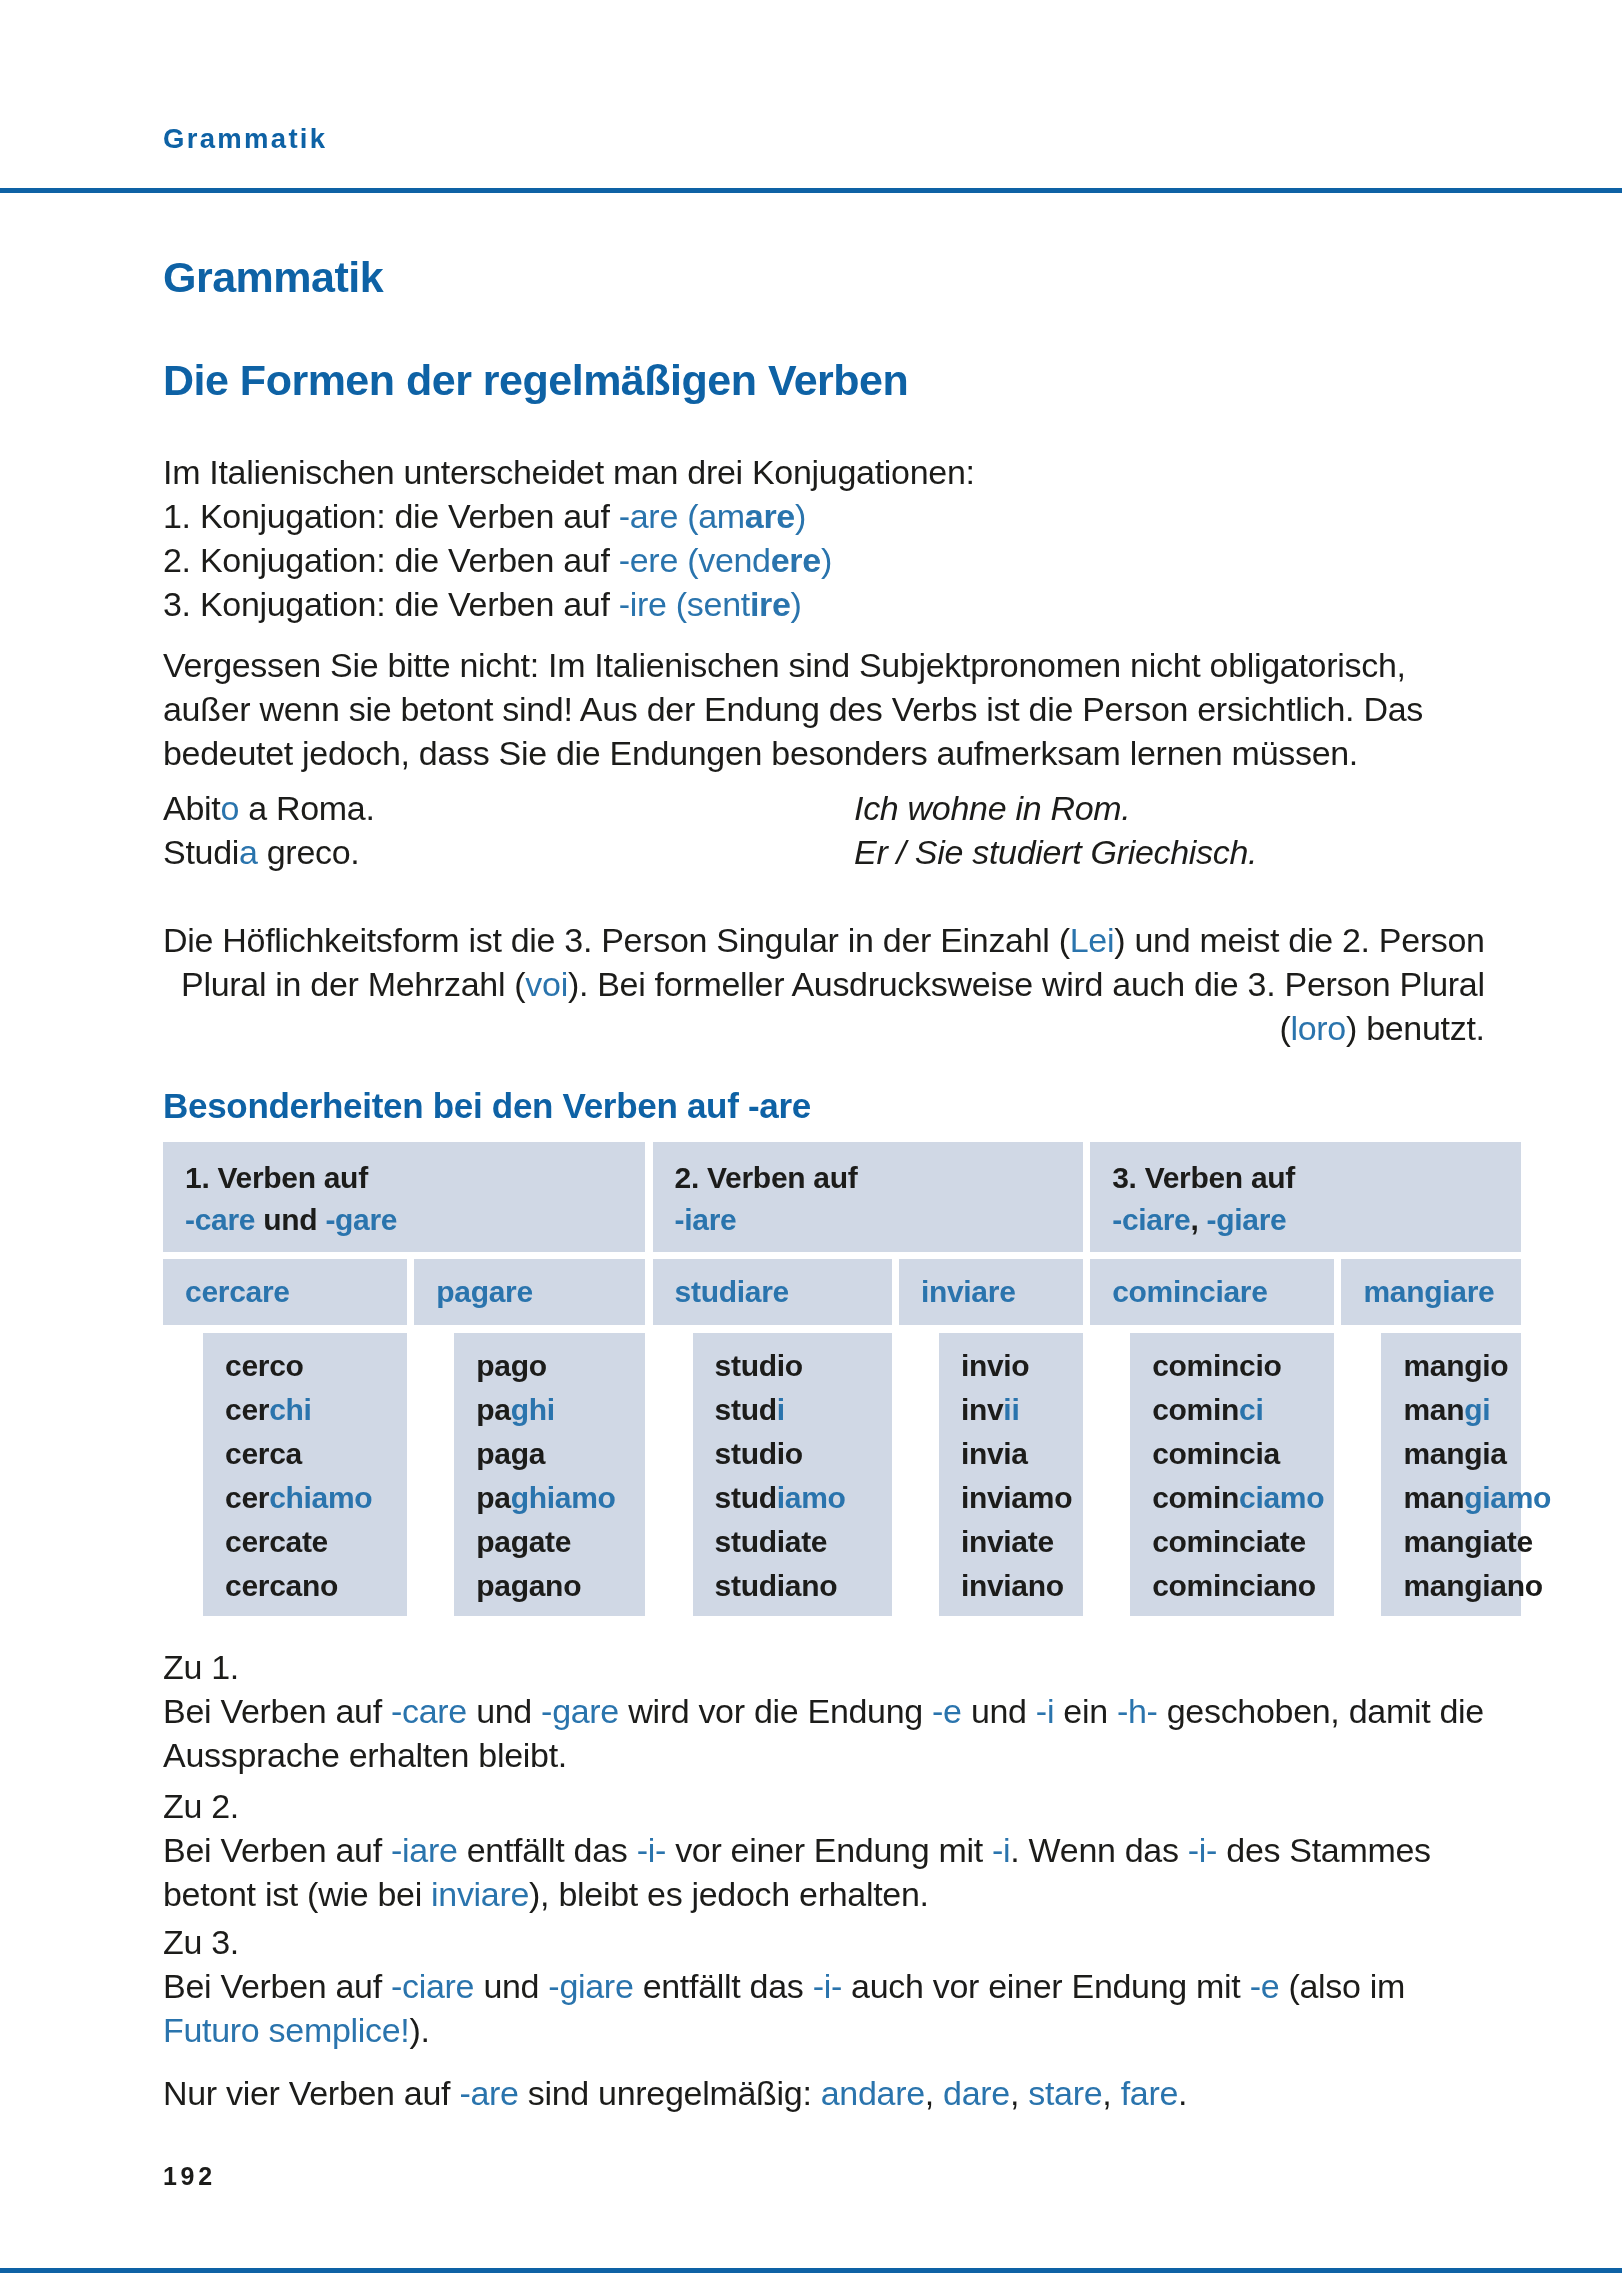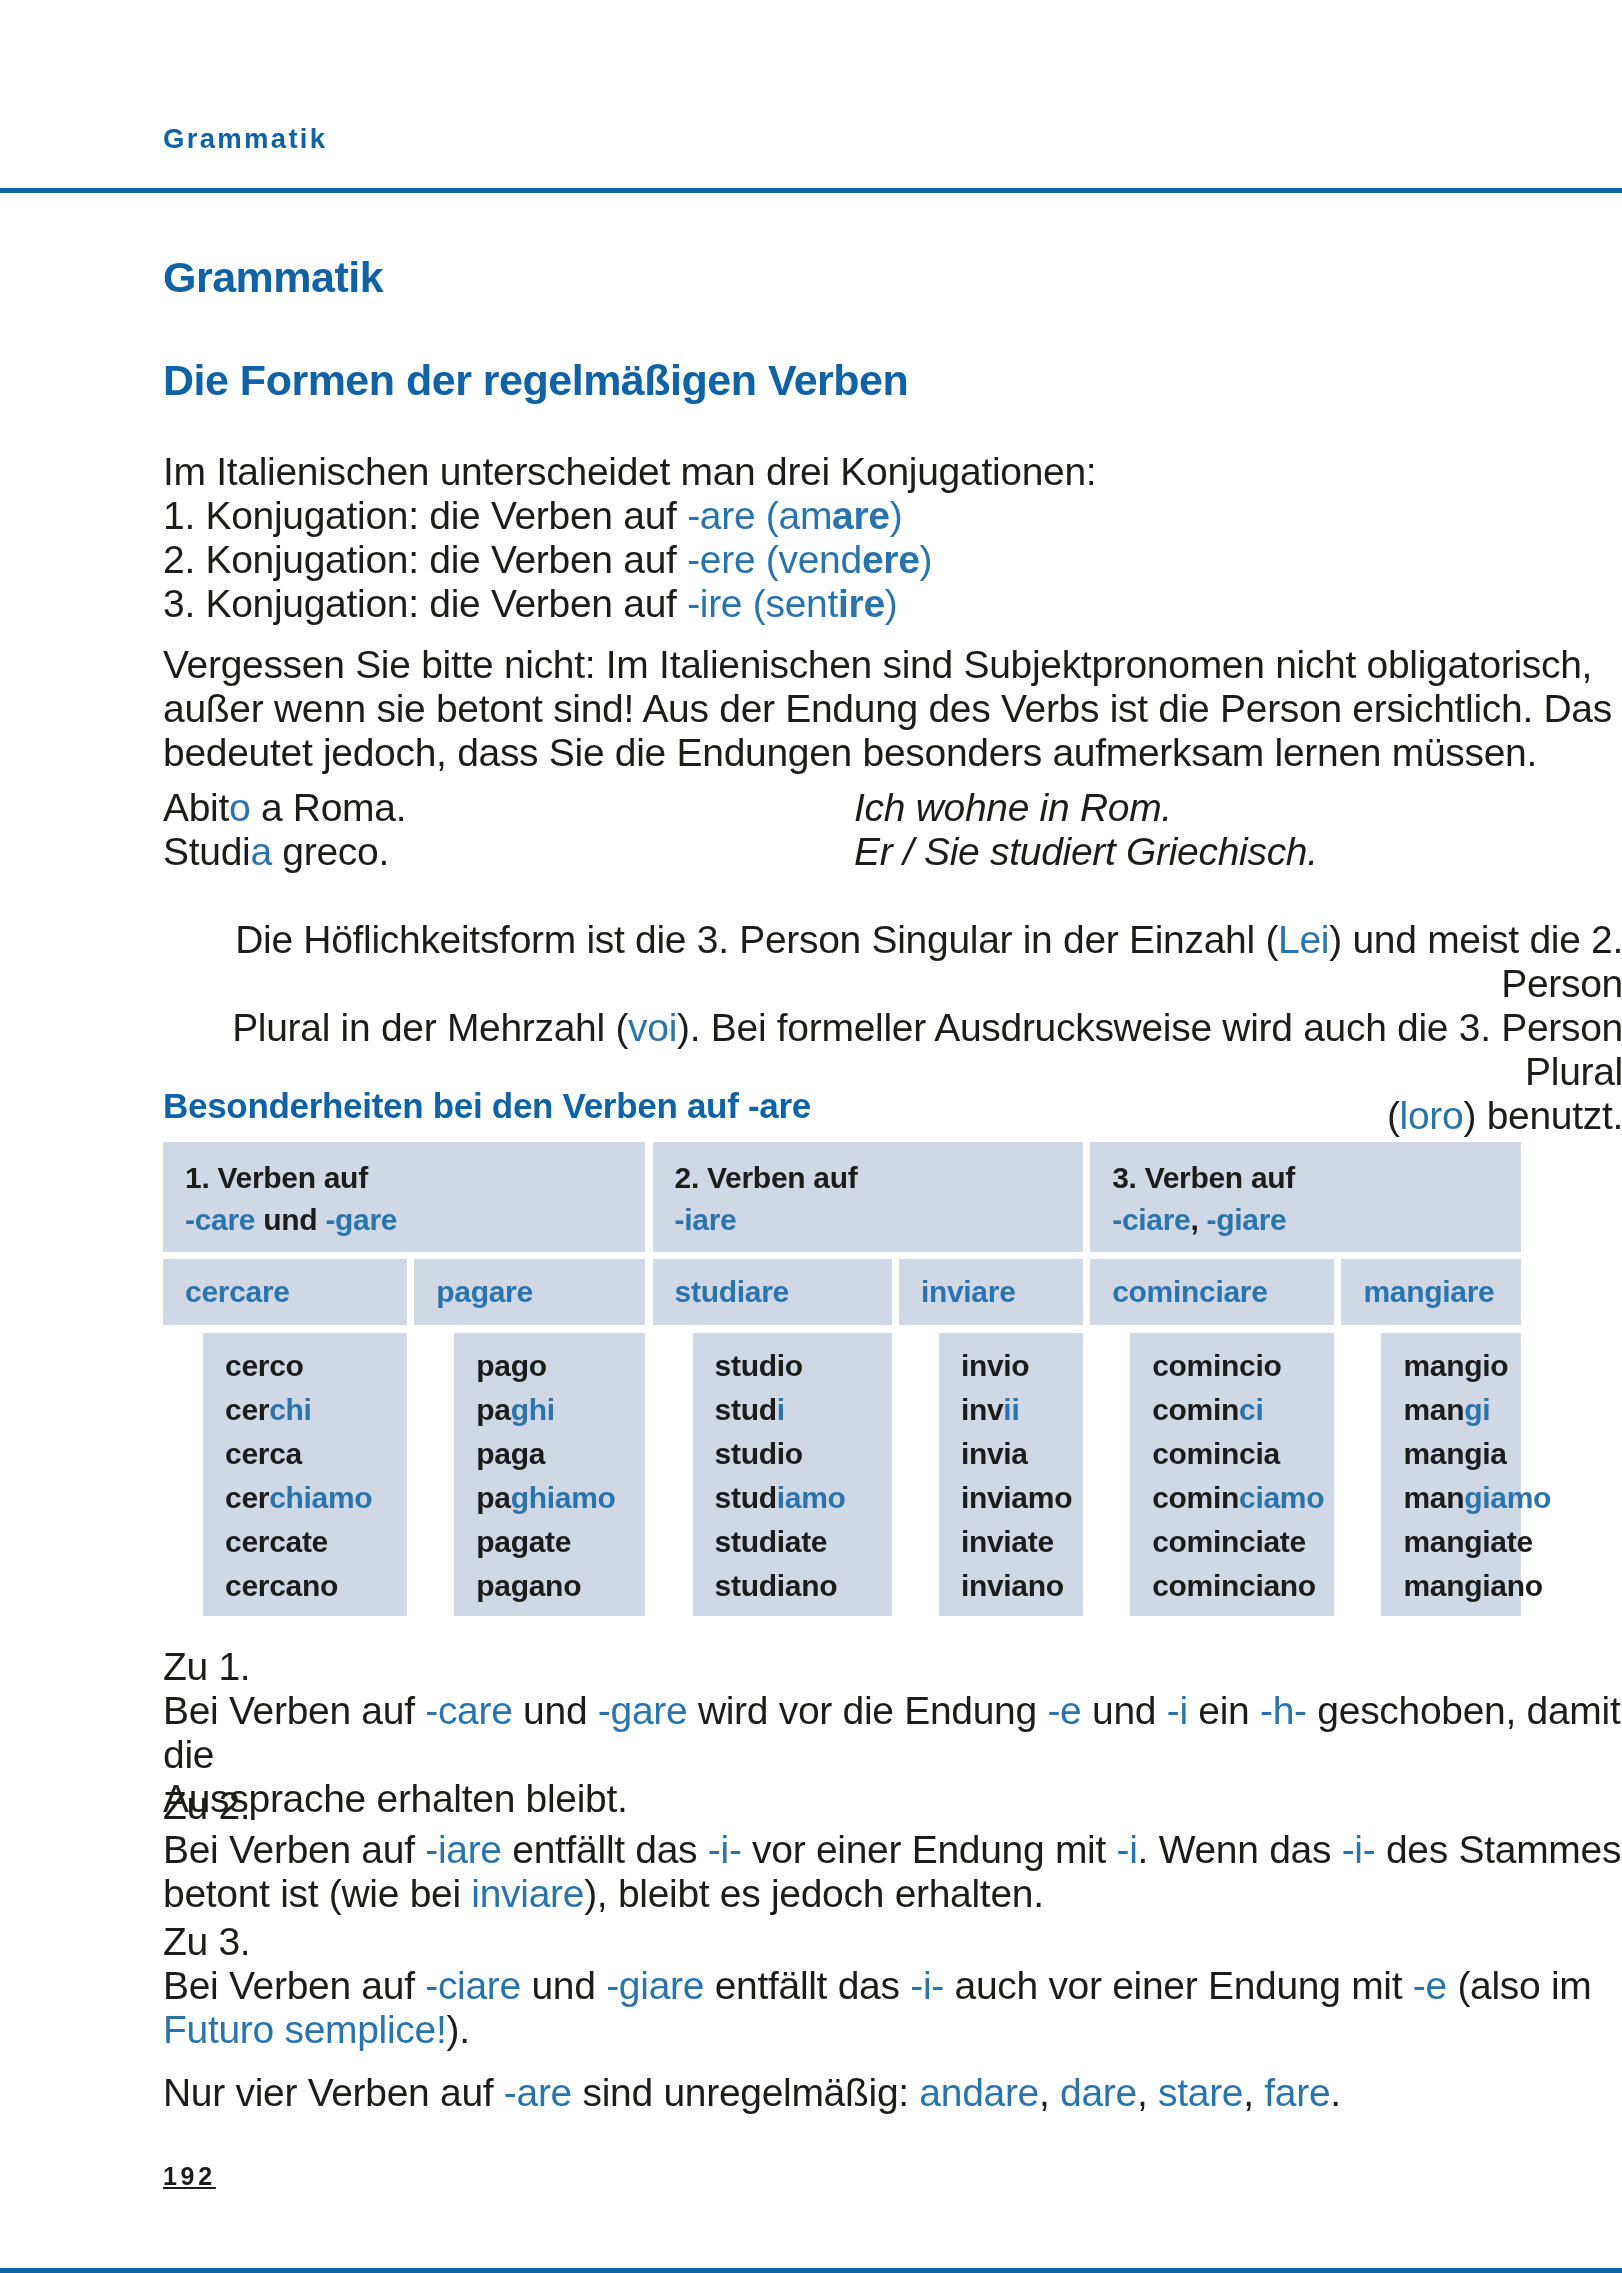--- a/index.html
+++ b/index.html
@@ -13,42 +13,42 @@
     position:relative;width:1623px;height:2274px;background:#ffffff;
     font-family:"Liberation Sans",sans-serif;color:var(--ink);overflow:hidden;
   }
   .abs{position:absolute;left:163px;}
   .kicker{top:123px;font-size:27.5px;font-weight:bold;letter-spacing:2.3px;color:var(--hblue);}
   .rule-top{position:absolute;left:0;top:188px;width:1623px;height:4.6px;background:var(--hblue);}
   .rule-bottom{position:absolute;left:0;top:2268px;width:1623px;height:5.5px;background:var(--hblue);}
   .h1{top:253px;font-size:43px;font-weight:bold;color:var(--hblue);letter-spacing:-0.5px;}
   .h2{top:356px;font-size:43px;font-weight:bold;color:var(--hblue);letter-spacing:-0.5px;}
   .h3{top:1086px;font-size:35px;font-weight:bold;color:var(--hblue);letter-spacing:-0.3px;}
-  .textblock{font-size:39px;line-height:44px;letter-spacing:-0.3px;}
+  .textblock{font-size:34px;line-height:44px;letter-spacing:-0.3px;}
   .intro{top:450px;}
   .note{top:643px;}
   .examples{top:786px;display:flex;}
   .examples .col-it{width:691px;flex:0 0 691px;}
   .examples .col-de{font-style:italic;}
   .politeness{top:918px;text-align:right;}
   .gtable{
     position:absolute;left:163px;top:1142px;width:1364px;
     display:grid;grid-template-columns:244px 231px 239px 184px 244px 180px;
     gap:7.3px;font-size:30px;letter-spacing:-0.3px;
   }
   .cell{background:var(--tbg);box-sizing:border-box;padding-left:22px;font-weight:bold;}
   .cell.group{grid-column:span 2;height:110px;padding-top:14.7px;line-height:42px;}
   .cell.inf{height:66px;display:flex;align-items:center;color:var(--ablue);}
   .cell.forms{height:283px;padding-top:11px;line-height:44px;margin-left:40px;}
   .zublock{}
   .zu1{top:1645px;}
   .zu2{top:1784px;}
   .zu3{top:1920px;}
   .final{top:2071px;}
-  .pagenum{top:2162px;font-size:25px;font-weight:bold;letter-spacing:3.7px;text-decoration:underline;}
+  .pagenum{top:2162px;font-size:25px;font-weight:bold;letter-spacing:3.7px;}
   .blue{color:var(--ablue);}
   .bold{font-weight:bold;}
 </style>
 </head>
 <body>
 
 <div class="page">
 
   <div class="abs kicker">Grammatik</div>
   <div class="rule-top"></div>

